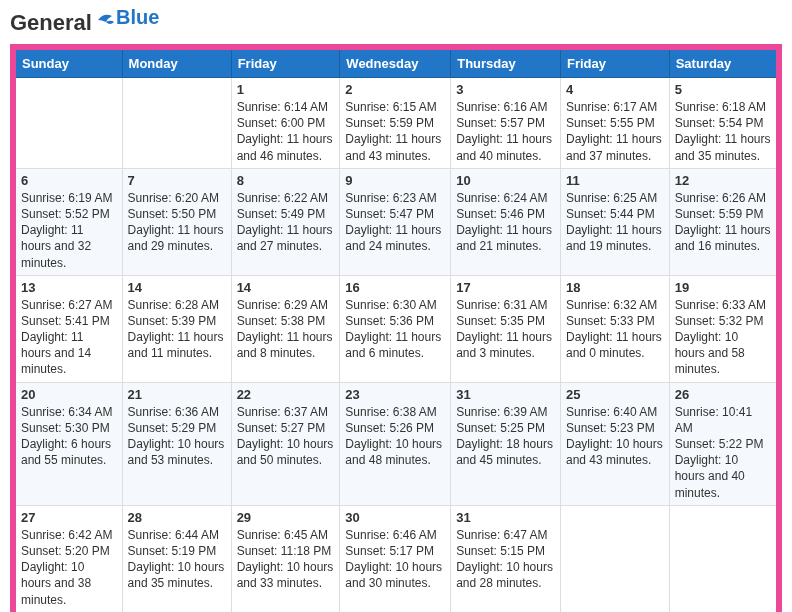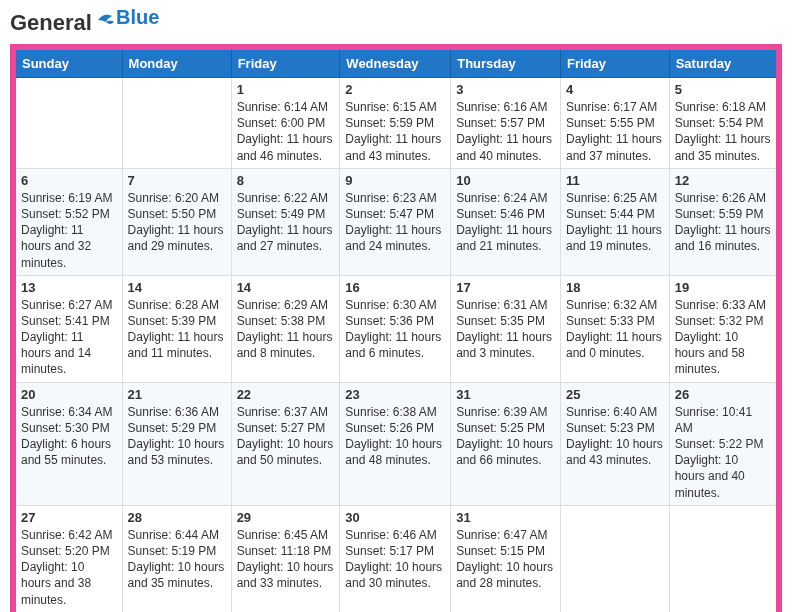--- a/index.html
+++ b/index.html
@@ -312,21 +312,21 @@
           <span>Sunrise: 6:38 AM</span><br>
           <span>Sunset: 5:26 PM</span><br>
           <span>Daylight: 10 hours and 48 minutes.</span>
         </div>
         </td>
         <td>
           <span class="day-num">31</span>
         <div class="cell-content">
           <span>Sunrise: 6:39 AM</span><br>
           <span>Sunset: 5:25 PM</span><br>
-          <span>Daylight: 10 hours and 66 minutes.</span>
+          <span>Daylight: 18 hours and 45 minutes.</span>
         </div>
         </td>
         <td>
           <span class="day-num">25</span>
         <div class="cell-content">
           <span>Sunrise: 6:40 AM</span><br>
           <span>Sunset: 5:23 PM</span><br>
           <span>Daylight: 10 hours and 43 minutes.</span>
         </div>
         </td>

